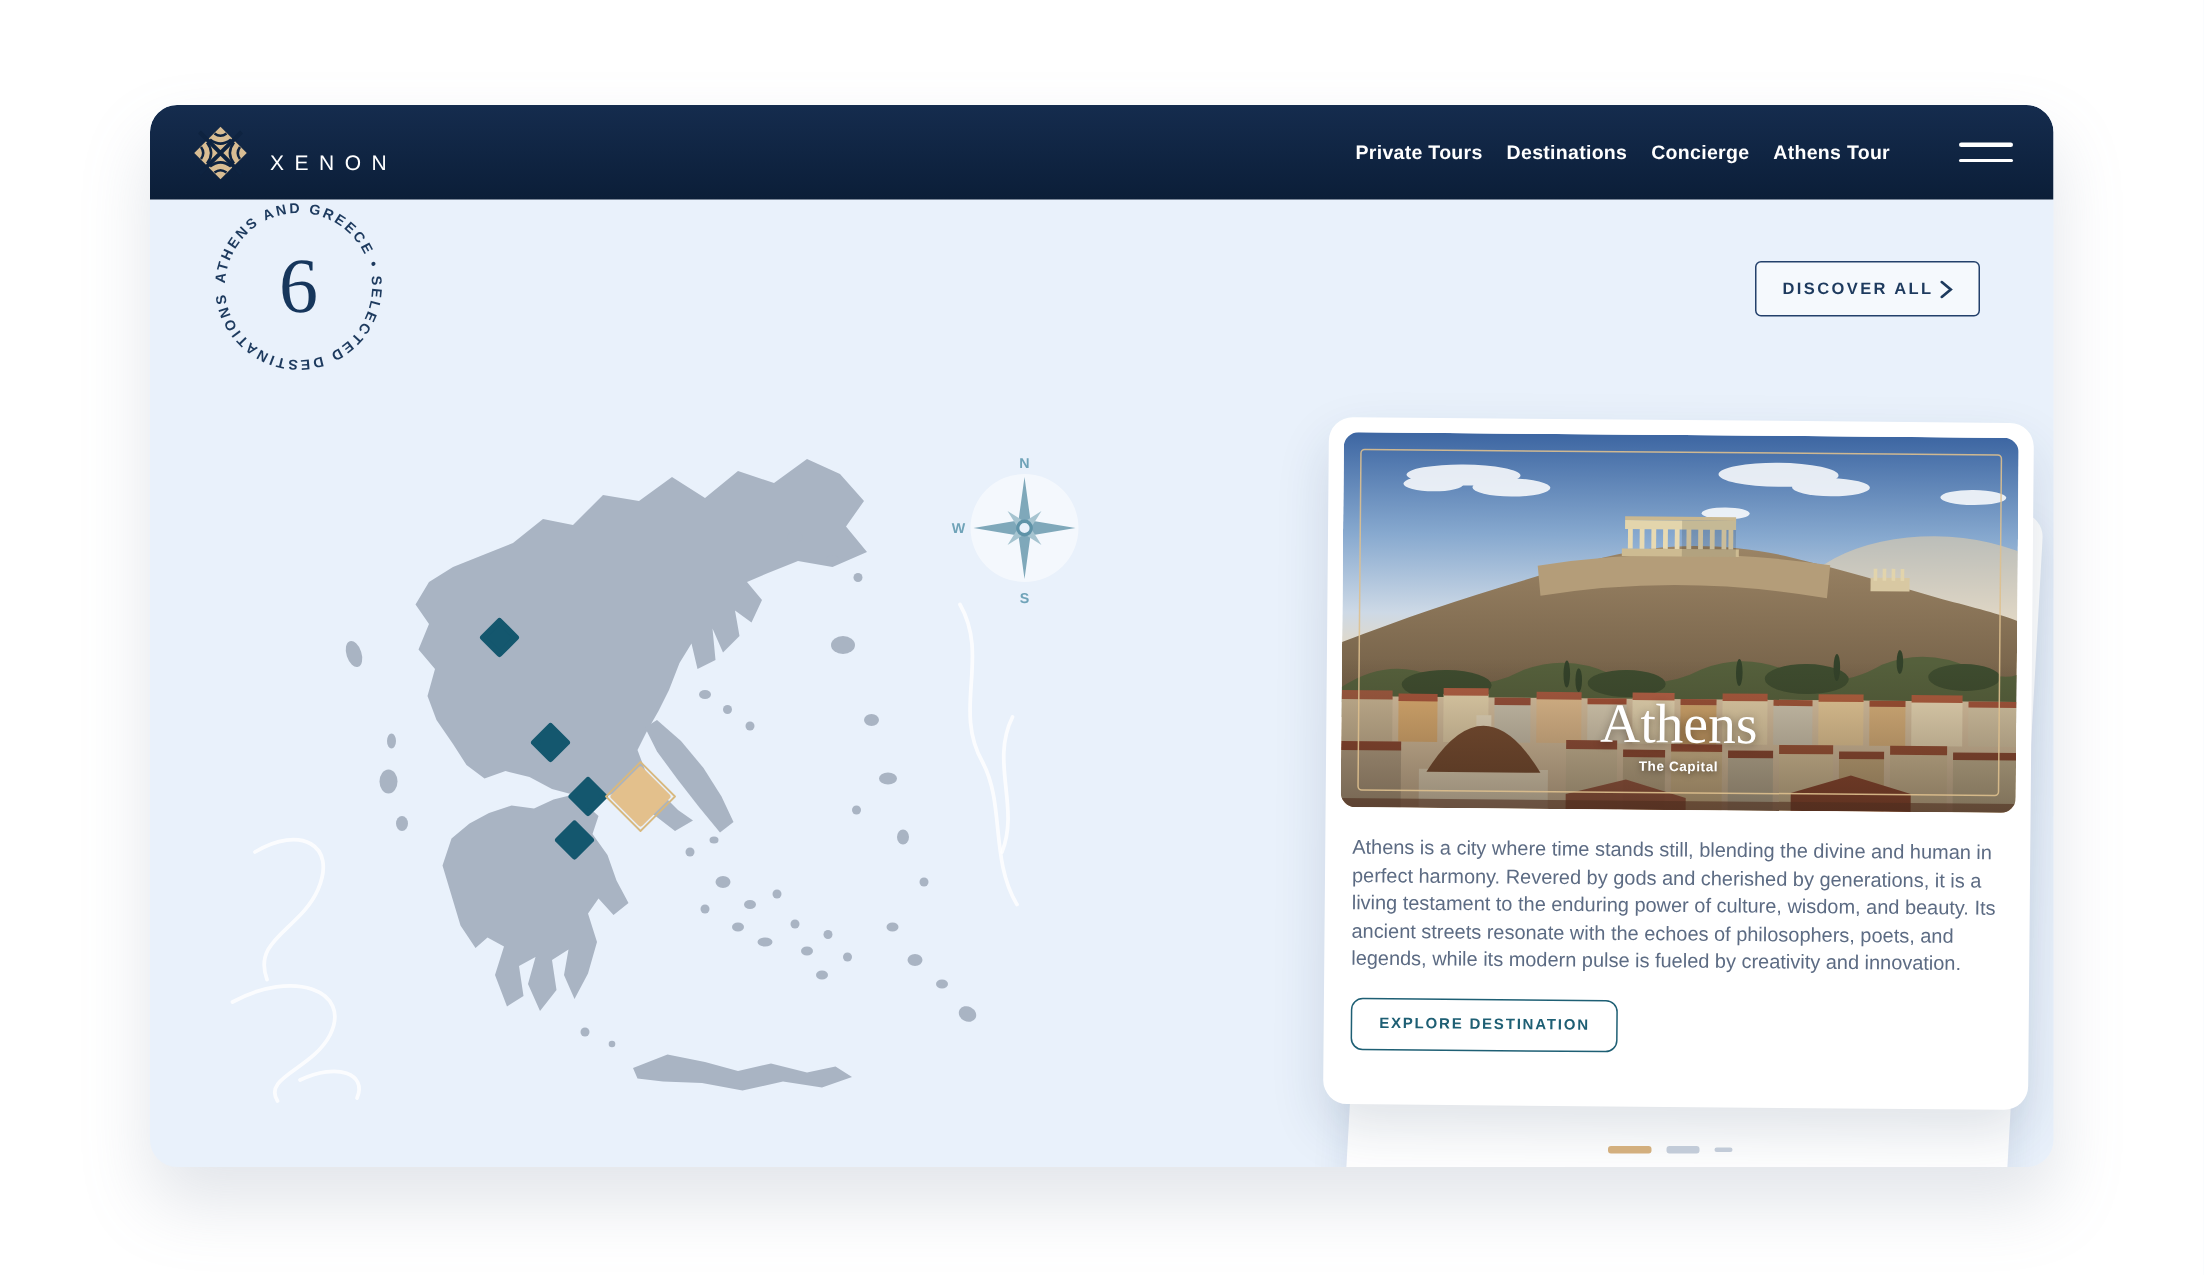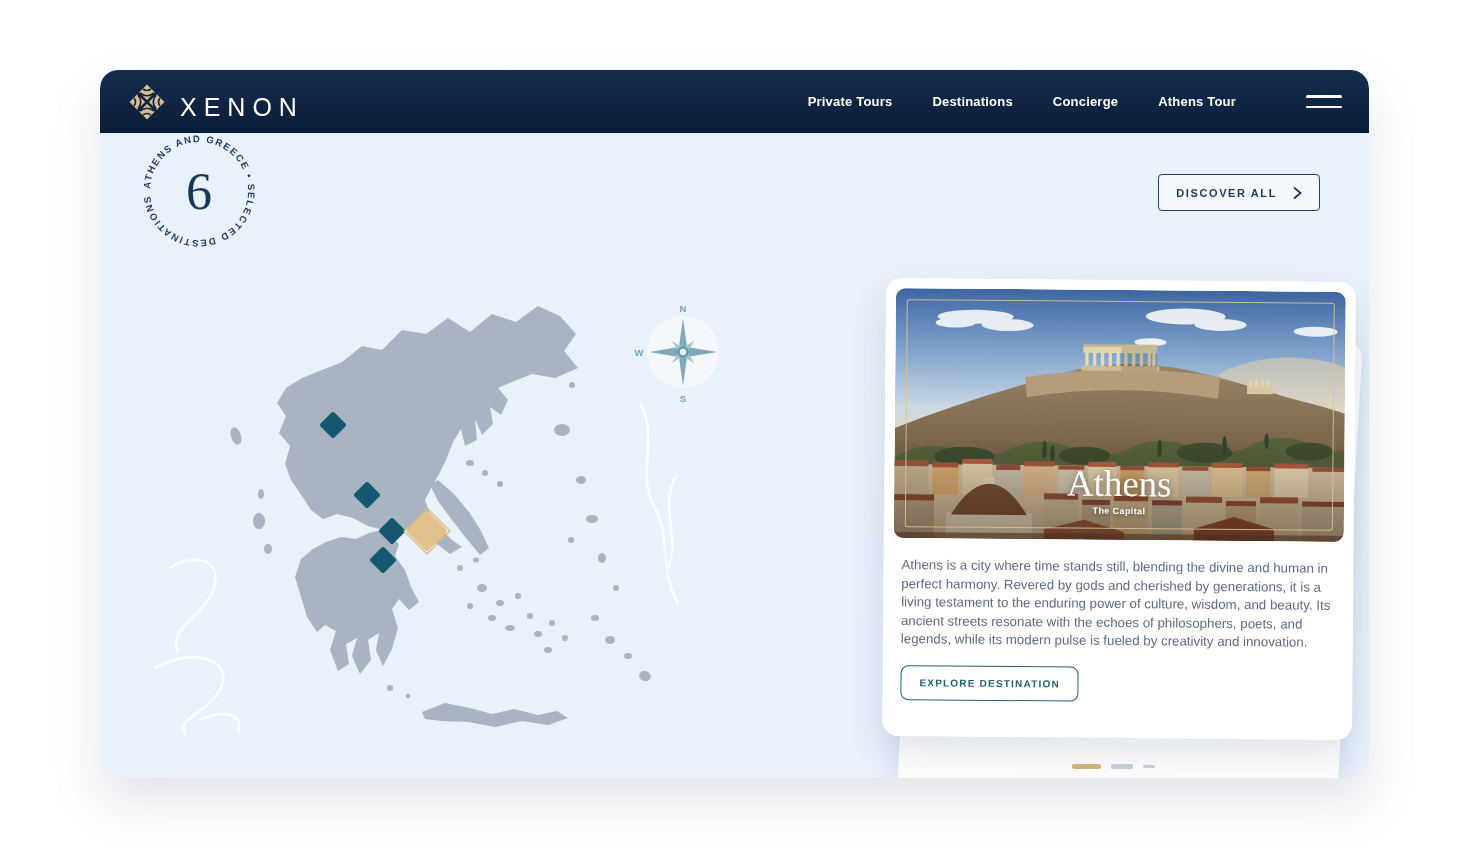--- a/index.html
+++ b/index.html
@@ -3,32 +3,32 @@
 <meta charset="utf-8">
 <style>
   html,body{margin:0;padding:0;background:#ffffff;width:1469px;height:850px;overflow:hidden;
     font-family:"Liberation Sans",sans-serif;}
   .panel{position:absolute;left:100px;top:70px;width:1269px;height:708px;background:#e9f1fb;
     border-radius:18px;box-shadow:0 24px 46px rgba(125,138,158,.22);overflow:hidden;}
   
   .topbar{position:relative;height:63px;background:linear-gradient(#152c4e,#0b1e38);
     border-radius:18px 18px 0 0;display:flex;align-items:center;padding:0 27px;box-sizing:border-box;}
   .brand{display:flex;align-items:center;gap:13px;cursor:pointer;}
-  .brand-name{color:#fff;font-size:25px;letter-spacing:7px;font-weight:500;margin-top:12px;}
-  .nav{margin-left:auto;display:flex;align-items:center;gap:40px;}
+  .brand-name{color:#fff;font-size:14px;letter-spacing:7px;font-weight:500;margin-top:12px;}
+  .nav{margin-left:auto;display:flex;align-items:center;gap:16px;}
   .nav a{color:#ffffff;font-size:13px;font-weight:600;text-decoration:none;letter-spacing:.2px;cursor:pointer;}
   .burger{width:36px;display:flex;flex-direction:column;gap:8px;margin-left:30px;cursor:pointer;}
   .burger span{display:block;height:2.5px;background:#fff;border-radius:2px;}
   
   .badge{position:absolute;left:37px;top:59px;width:124px;height:124px;}
   .badge .num{position:absolute;inset:0;display:flex;align-items:center;justify-content:center;
     font-family:"Liberation Serif",serif;font-size:52px;color:#16365c;}
   .title{position:absolute;left:0;right:0;top:92px;margin:0;text-align:center;
     font-family:"Liberation Serif",serif;font-weight:400;font-size:41px;color:#1a3a60;letter-spacing:.5px;}
-  .discover{position:absolute;top:104px;right:49px;height:37px;padding:0 17px;display:flex;align-items:center;gap:16px;
+  .discover{position:absolute;top:104px;right:49px;height:37px;padding:0 17px;display:flex;align-items:center;gap:4px;
     background:rgba(255,255,255,.55);border:1px solid #23406b;border-radius:4px;color:#1d3a5e;
     font-size:11px;font-weight:600;letter-spacing:1.6px;cursor:pointer;font-family:"Liberation Sans",sans-serif;}
   
   .map{position:absolute;left:40px;top:218px;}
   .squiggle{fill:none;stroke:#ffffff;stroke-width:2.5;stroke-linecap:round;opacity:.8;}
   .land{fill:#a9b4c3;}
   .compass-letter{font-size:9.5px;font-weight:700;fill:#6fa3b8;text-anchor:middle;font-family:"Liberation Sans",sans-serif;}
   
   .card-stack{position:absolute;left:784px;top:210px;width:470px;height:470px;}
   .card-behind{position:absolute;left:25px;top:50px;width:440px;height:500px;background:#fff;border-radius:16px;

